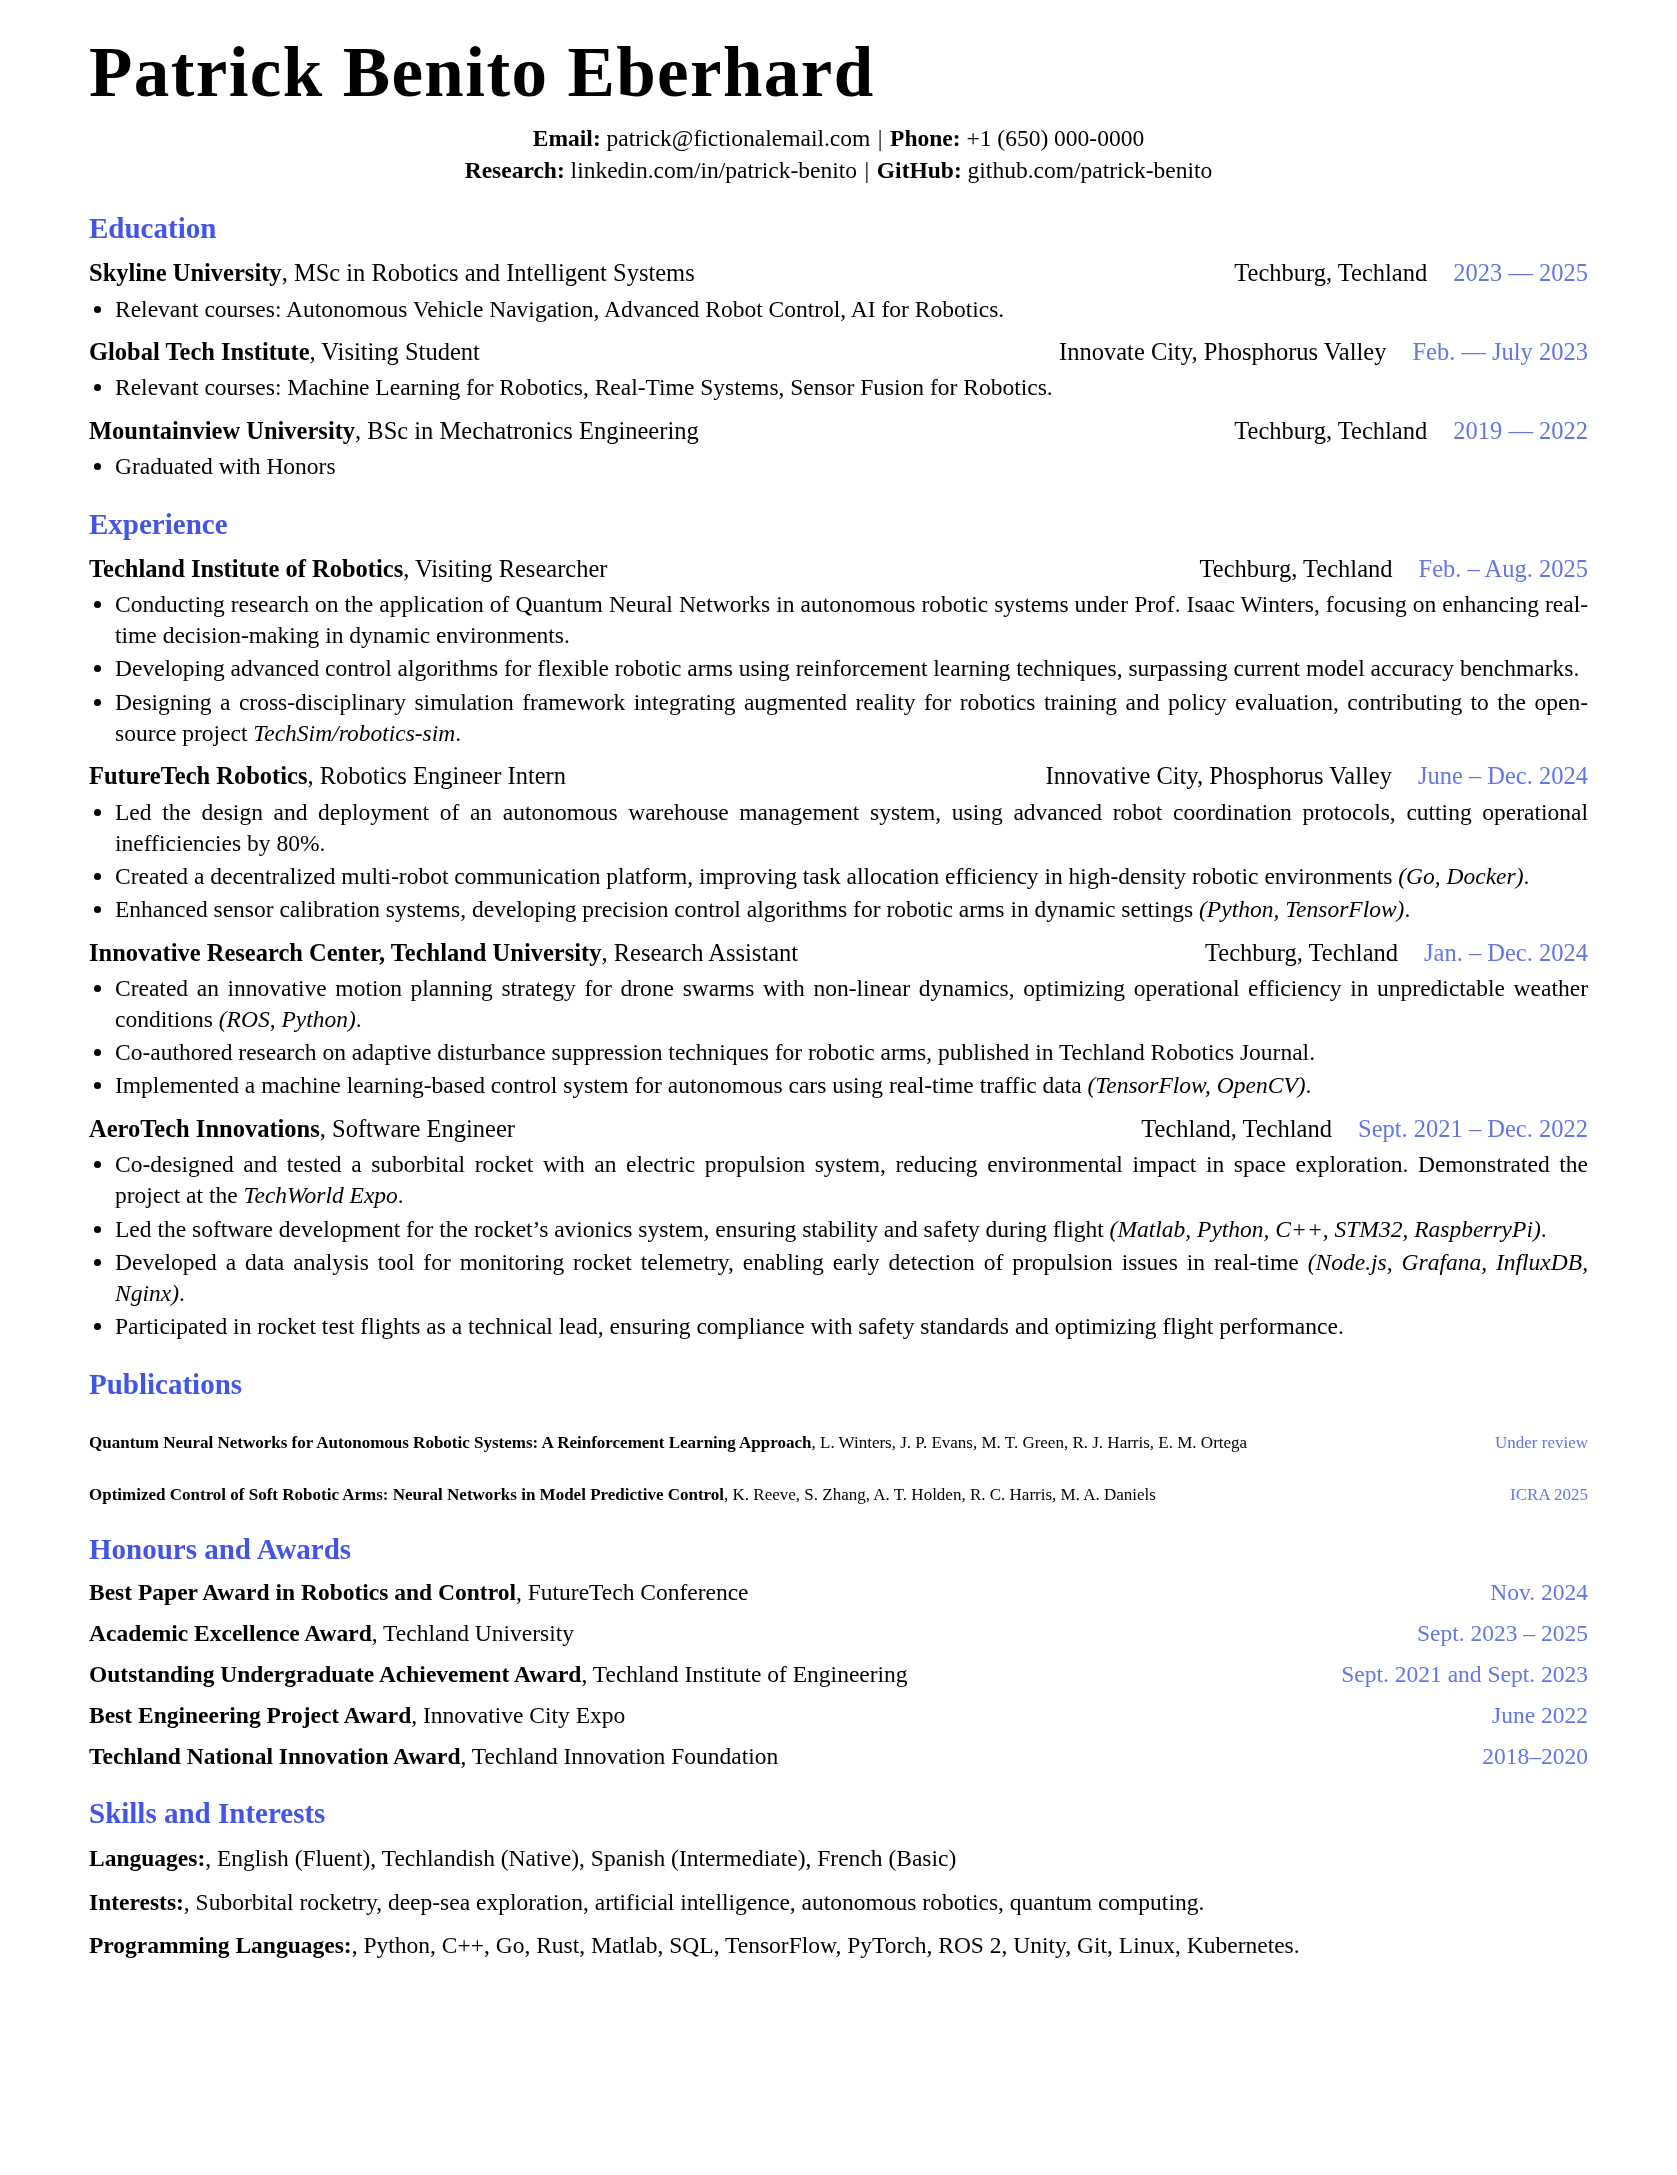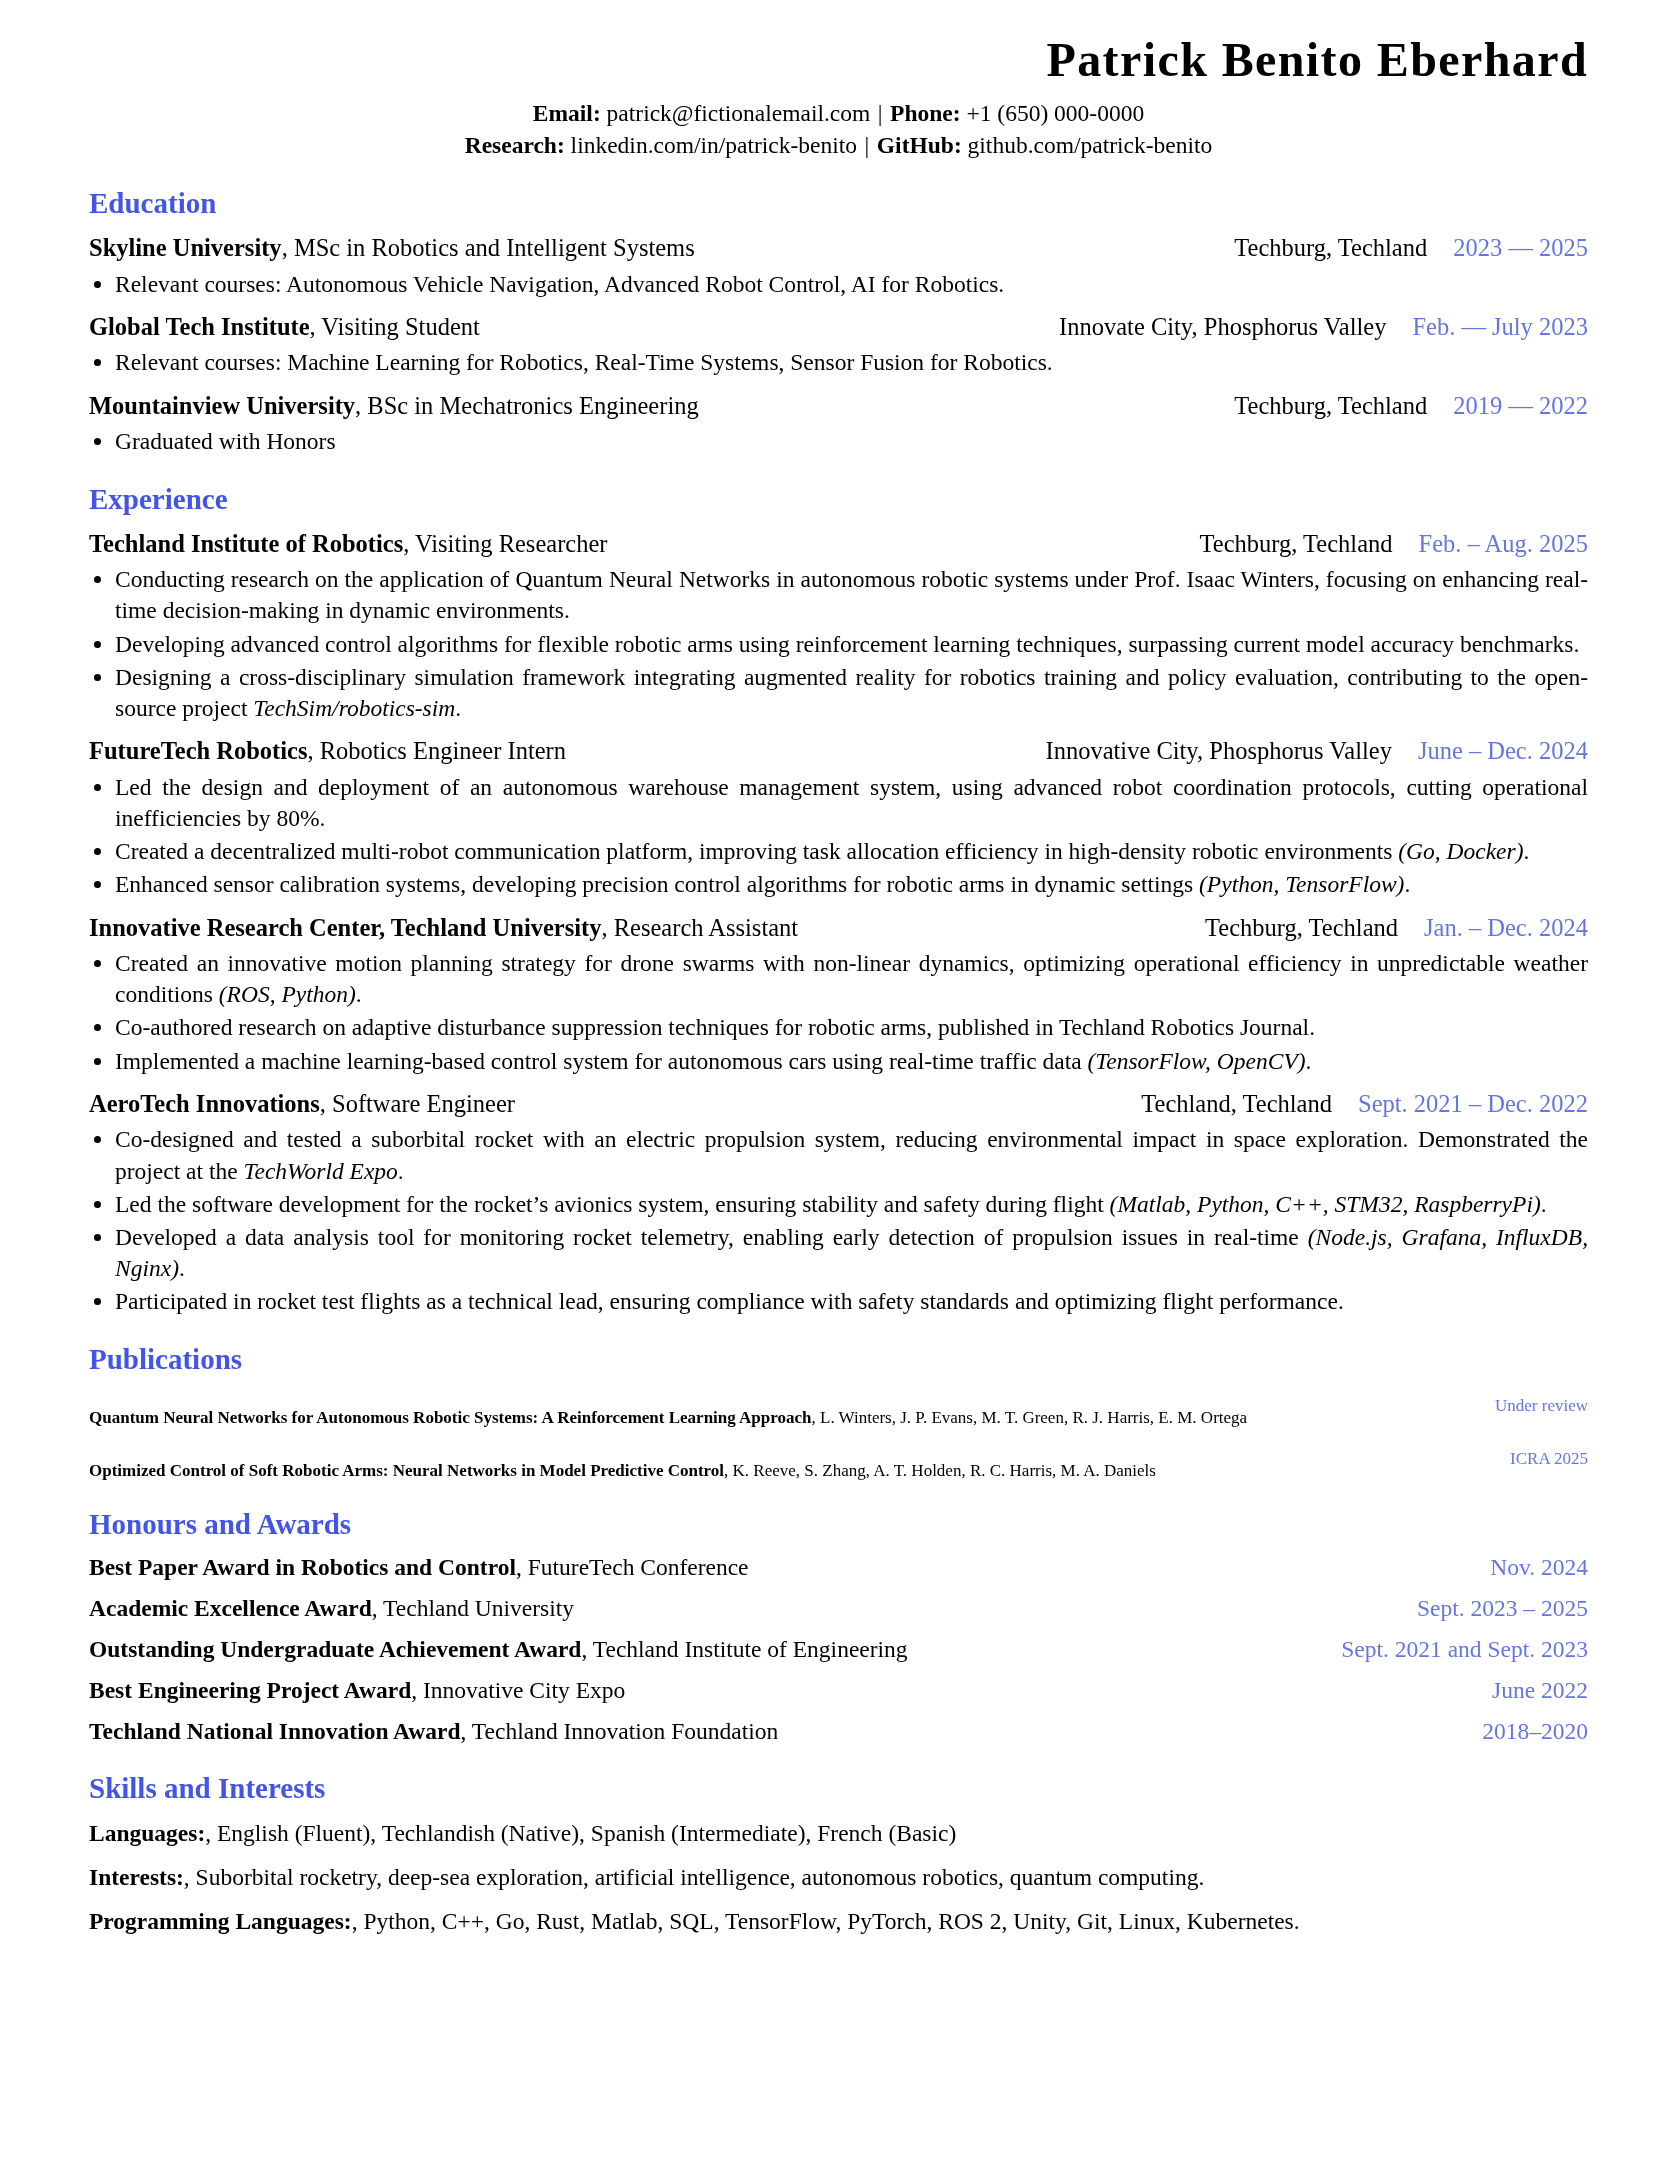--- a/index.html
+++ b/index.html
@@ -12,22 +12,22 @@
   body{
     width:1677px;
     height:2175px;
     overflow:hidden;
     background:#ffffff;
     color:var(--text);
     font-family:"Liberation Serif","DejaVu Serif",serif;
     padding:28px 89px 0 89px;
   }
   h1{
-    text-align:right;
-    font-size:48px;
+    text-align:left;
+    font-size:71px;
     font-weight:700;
     letter-spacing:1.4px;
     margin:5.6px 0 13px 0;
     line-height:1.08;
   }
   .contact{
     text-align:center;
     font-size:23.5px;
     line-height:1.35;
   }
@@ -60,21 +60,21 @@
   }
   li.bullet i{font-style:italic;}
   .pub{
     position:relative;
     font-size:17px;
     line-height:1.4;
     margin-top:29px;
     text-align:justify;
   }
   .pub-title{font-weight:700;}
-  .pub-status{position:absolute;right:0;bottom:12px;color:var(--date);}
+  .pub-status{position:absolute;right:0;bottom:0;color:var(--date);}
   .award-row{
     display:flex;
     justify-content:space-between;
     align-items:baseline;
     font-size:23.5px;
     margin-top:10.4px;
     line-height:1.3;
     gap:16px;
   }
   .award-name{font-weight:700;}

